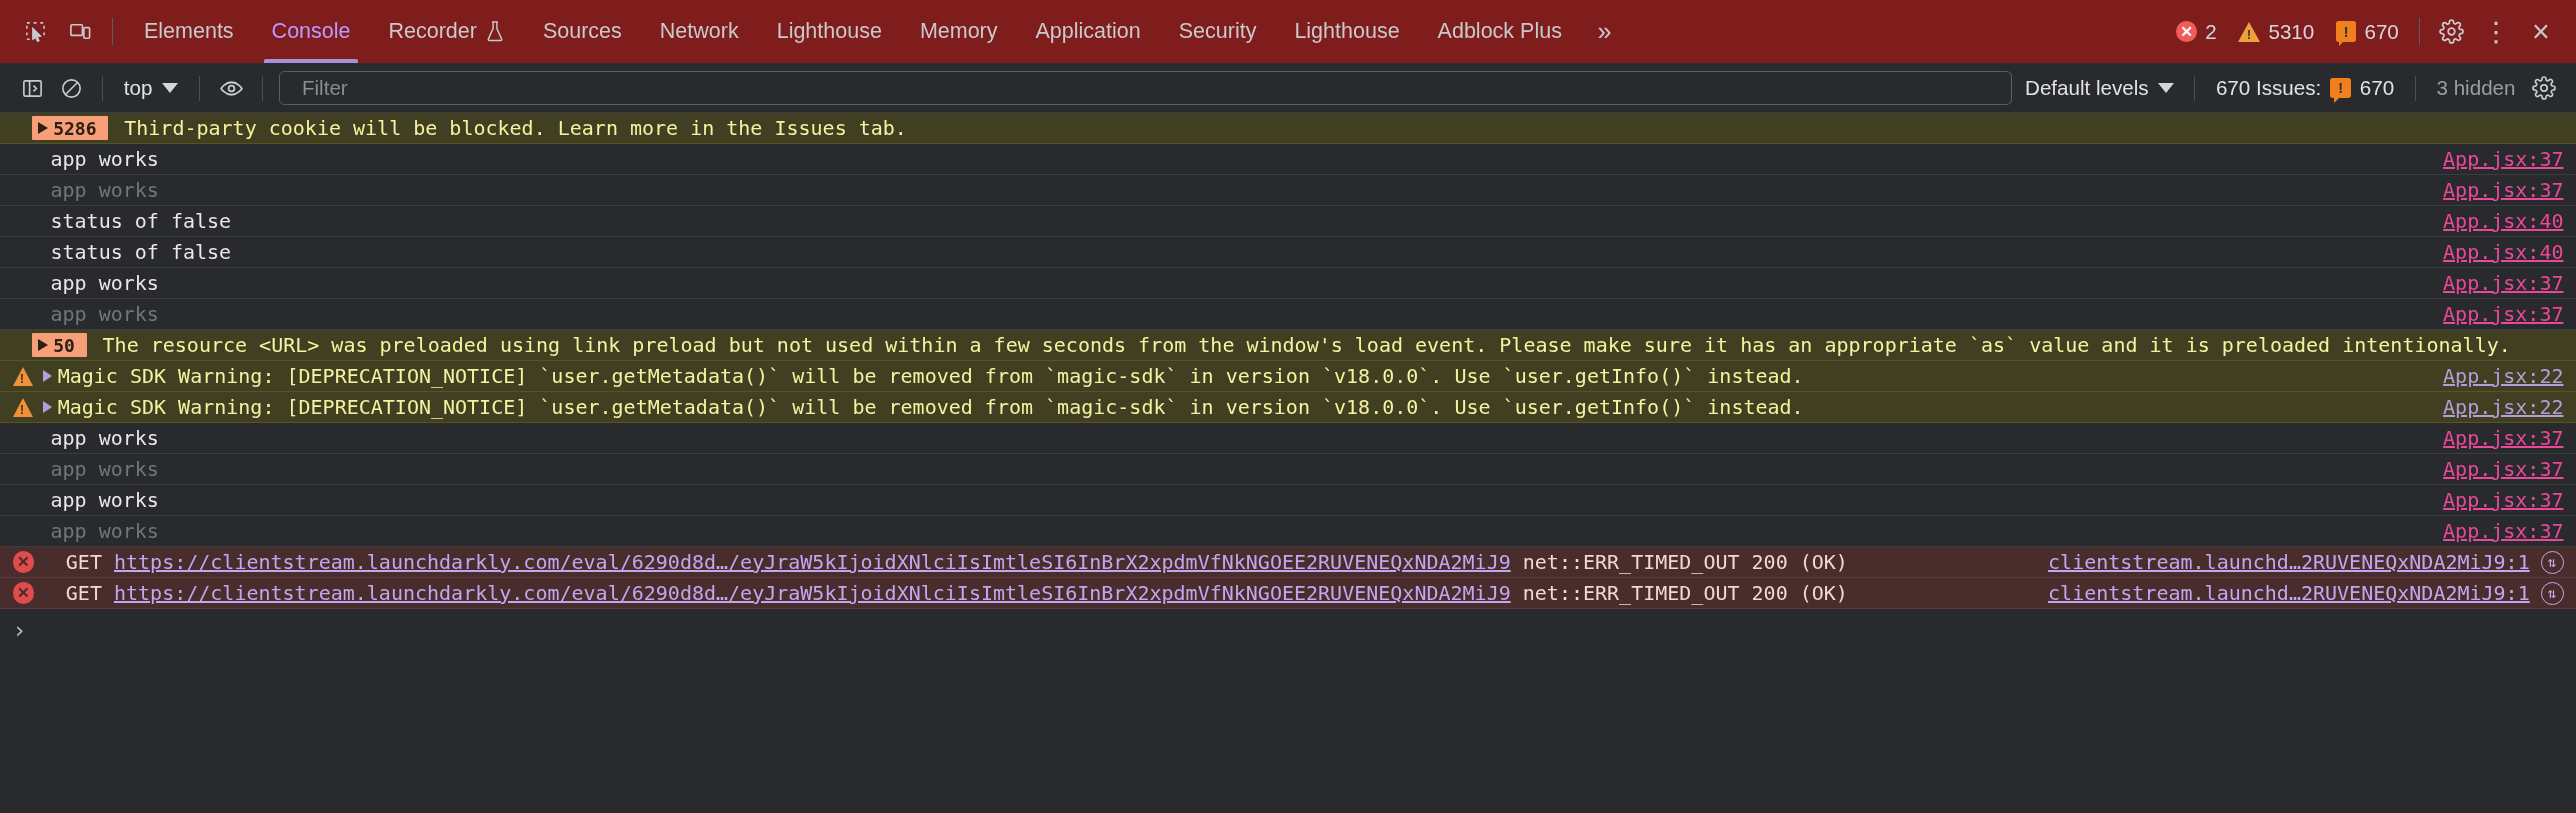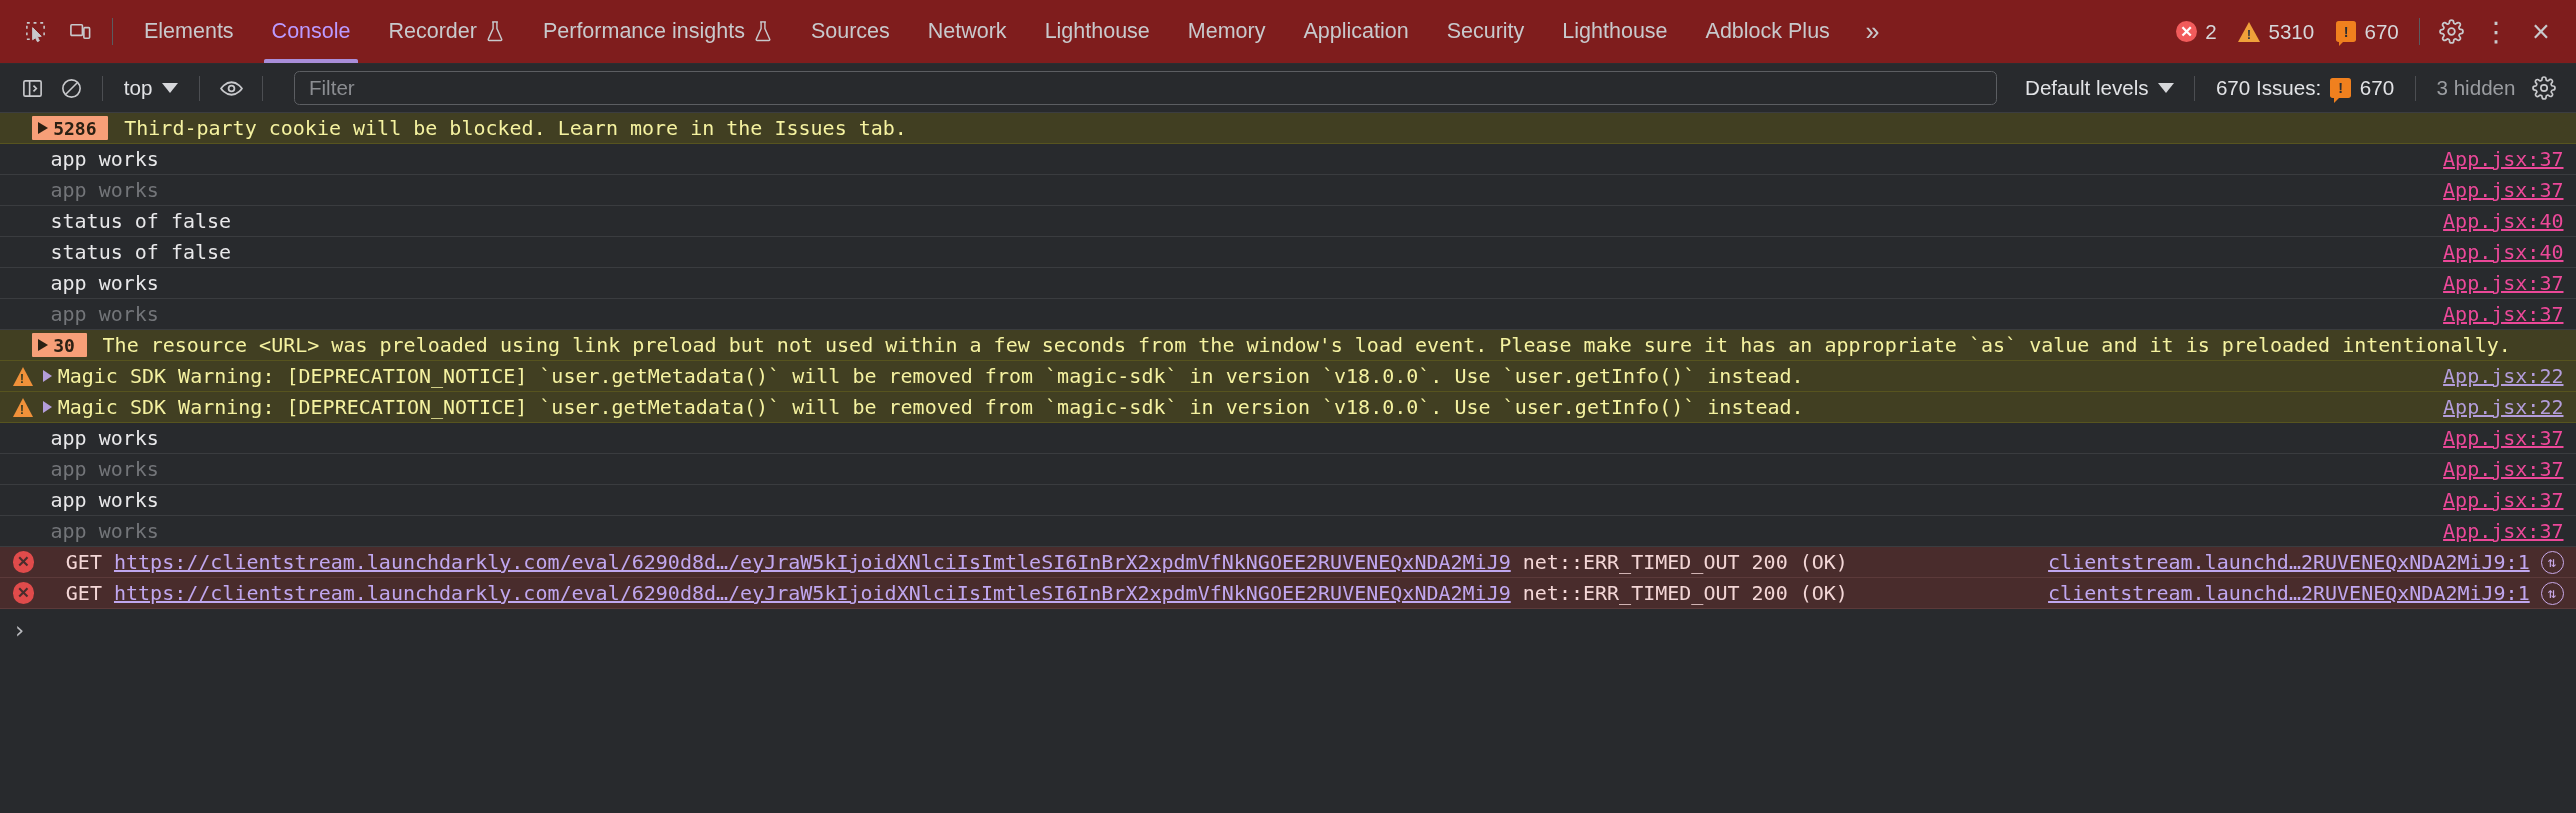--- a/index.html
+++ b/index.html
@@ -141,28 +141,28 @@
   }
   .caret-dn {
     width: 0; height: 0;
     border-left: 8px solid transparent;
     border-right: 8px solid transparent;
     border-top: 10px solid #d6d7da;
   }
   .filter-input {
     flex: 1;
     height: 34px;
-    margin: 0 19px;
+    margin: 0 4px;
     background: transparent;
     border: 0.9px solid #5c5e62;
     border-radius: 5.4px;
     color: #e2e3e6;
     font-size: 20.6px;
     font-family: "Liberation Sans", sans-serif;
-    padding: 0 14px;
+    padding: 0 22px;
     outline: none;
     min-width: 90px;
   }
   .filter-input::placeholder { color: #8b8d91; }
   .levels {
     display: flex; align-items: center; gap: 9px;
     font-size: 20.6px; color: #e2e3e6;
     padding: 3.6px 9px; white-space: nowrap;
   }
   .issues-link {
@@ -348,29 +348,20 @@
     <div class="tab">
       <span>Recorder</span>
       <span class="flask">
         <svg width="20" height="23" viewBox="0 0 20 24" fill="none" stroke="currentColor" stroke-width="1.5">
           <path d="M8 2v7L3 20a1 1 0 0 0 1 1.4h12A1 1 0 0 0 17 20L12 9V2"></path>
           <path d="M7 2h6"></path>
         </svg>
       </span>
     </div>
     <div class="tab">
-      <span>Performance insights</span>
-      <span class="flask">
-        <svg width="20" height="23" viewBox="0 0 20 24" fill="none" stroke="currentColor" stroke-width="1.5">
-          <path d="M8 2v7L3 20a1 1 0 0 0 1 1.4h12A1 1 0 0 0 17 20L12 9V2"></path>
-          <path d="M7 2h6"></path>
-        </svg>
-      </span>
-    </div>
-    <div class="tab">
       <span>Sources</span>
     </div>
     <div class="tab">
       <span>Network</span>
     </div>
     <div class="tab">
       <span>Lighthouse</span>
     </div>
     <div class="tab">
       <span>Memory</span>
@@ -506,21 +497,21 @@
     <div class="row log dim">
       <div class="left">
         <span class="msg">app works</span>
       </div>
       <a class="src">App.jsx:37</a>
     </div>
     <div class="row groupwarn">
       <div class="left">
         <span class="group-badge">
           <span class="tri"></span>
-          <span>30</span>
+          <span>50</span>
         </span>
         <span class="msg">The resource &lt;URL&gt; was preloaded using link preload but not used within a few seconds from the window's load event. Please make sure it has an appropriate `as` value and it is preloaded intentionally.</span>
       </div>
     </div>
     <div class="row warn">
       <div class="left">
         <span class="warn-icon"></span>
         <span class="expander"></span>
         <span class="msg">Magic SDK Warning: [DEPRECATION_NOTICE] `user.getMetadata()` will be removed from `magic-sdk` in version `v18.0.0`. Use `user.getInfo()` instead.</span>
       </div>

